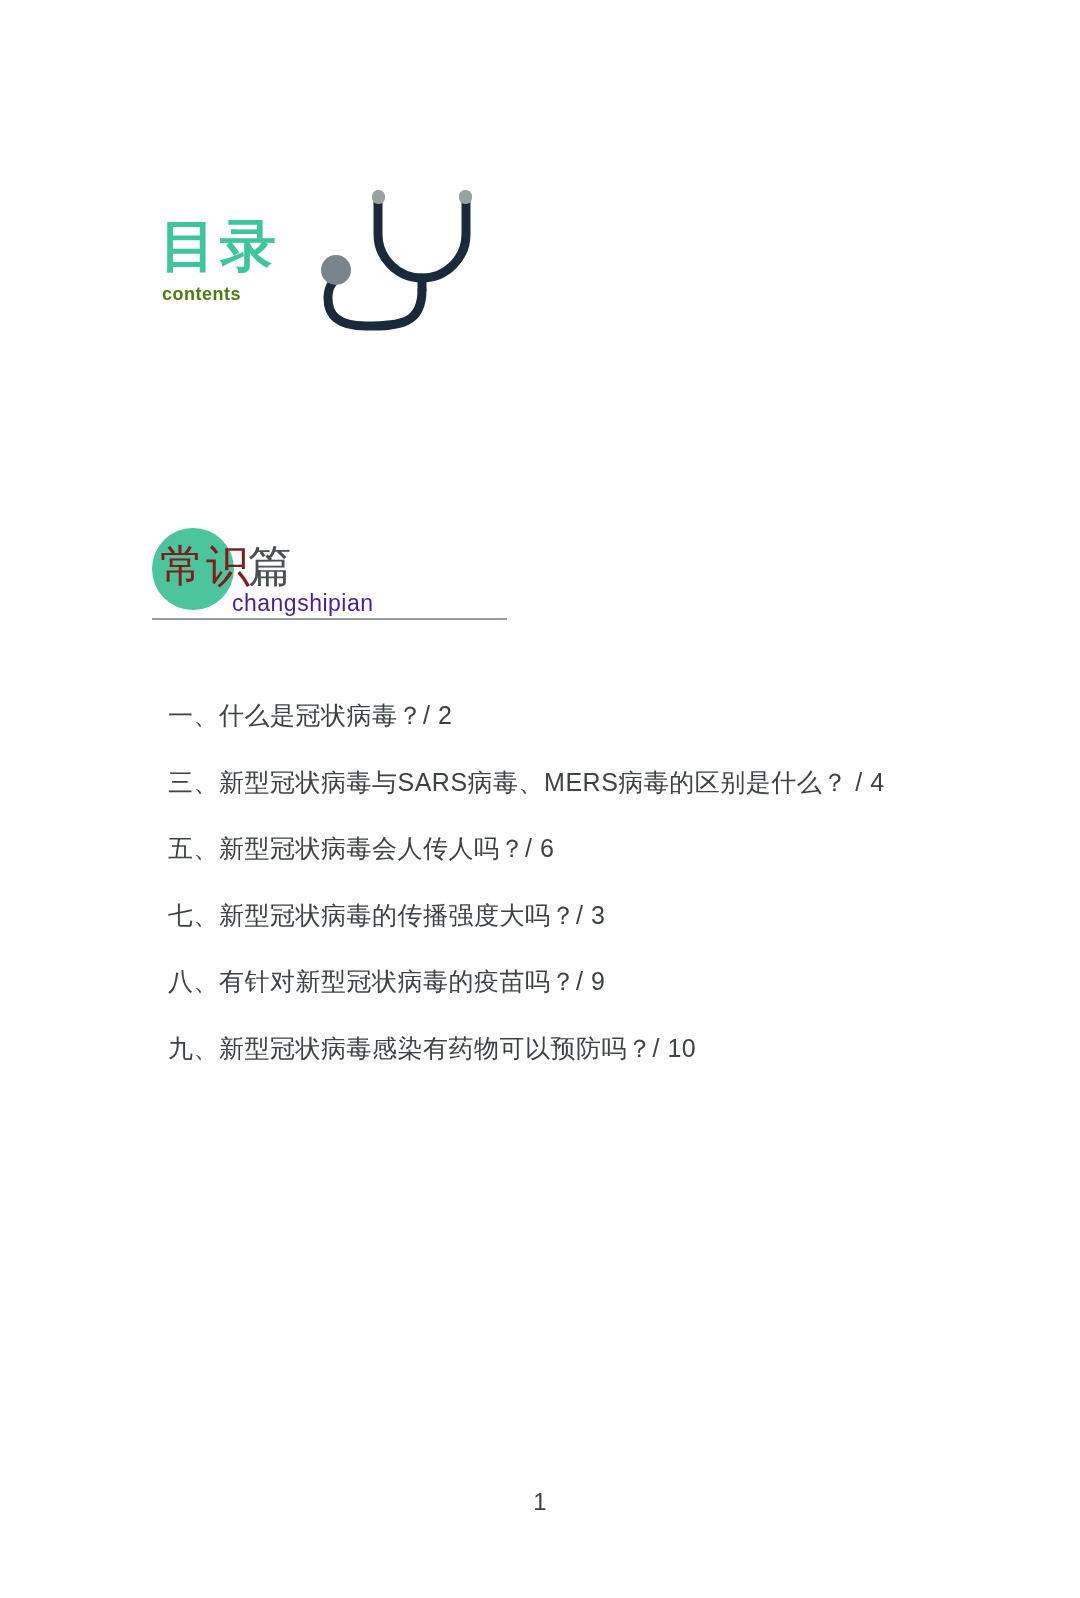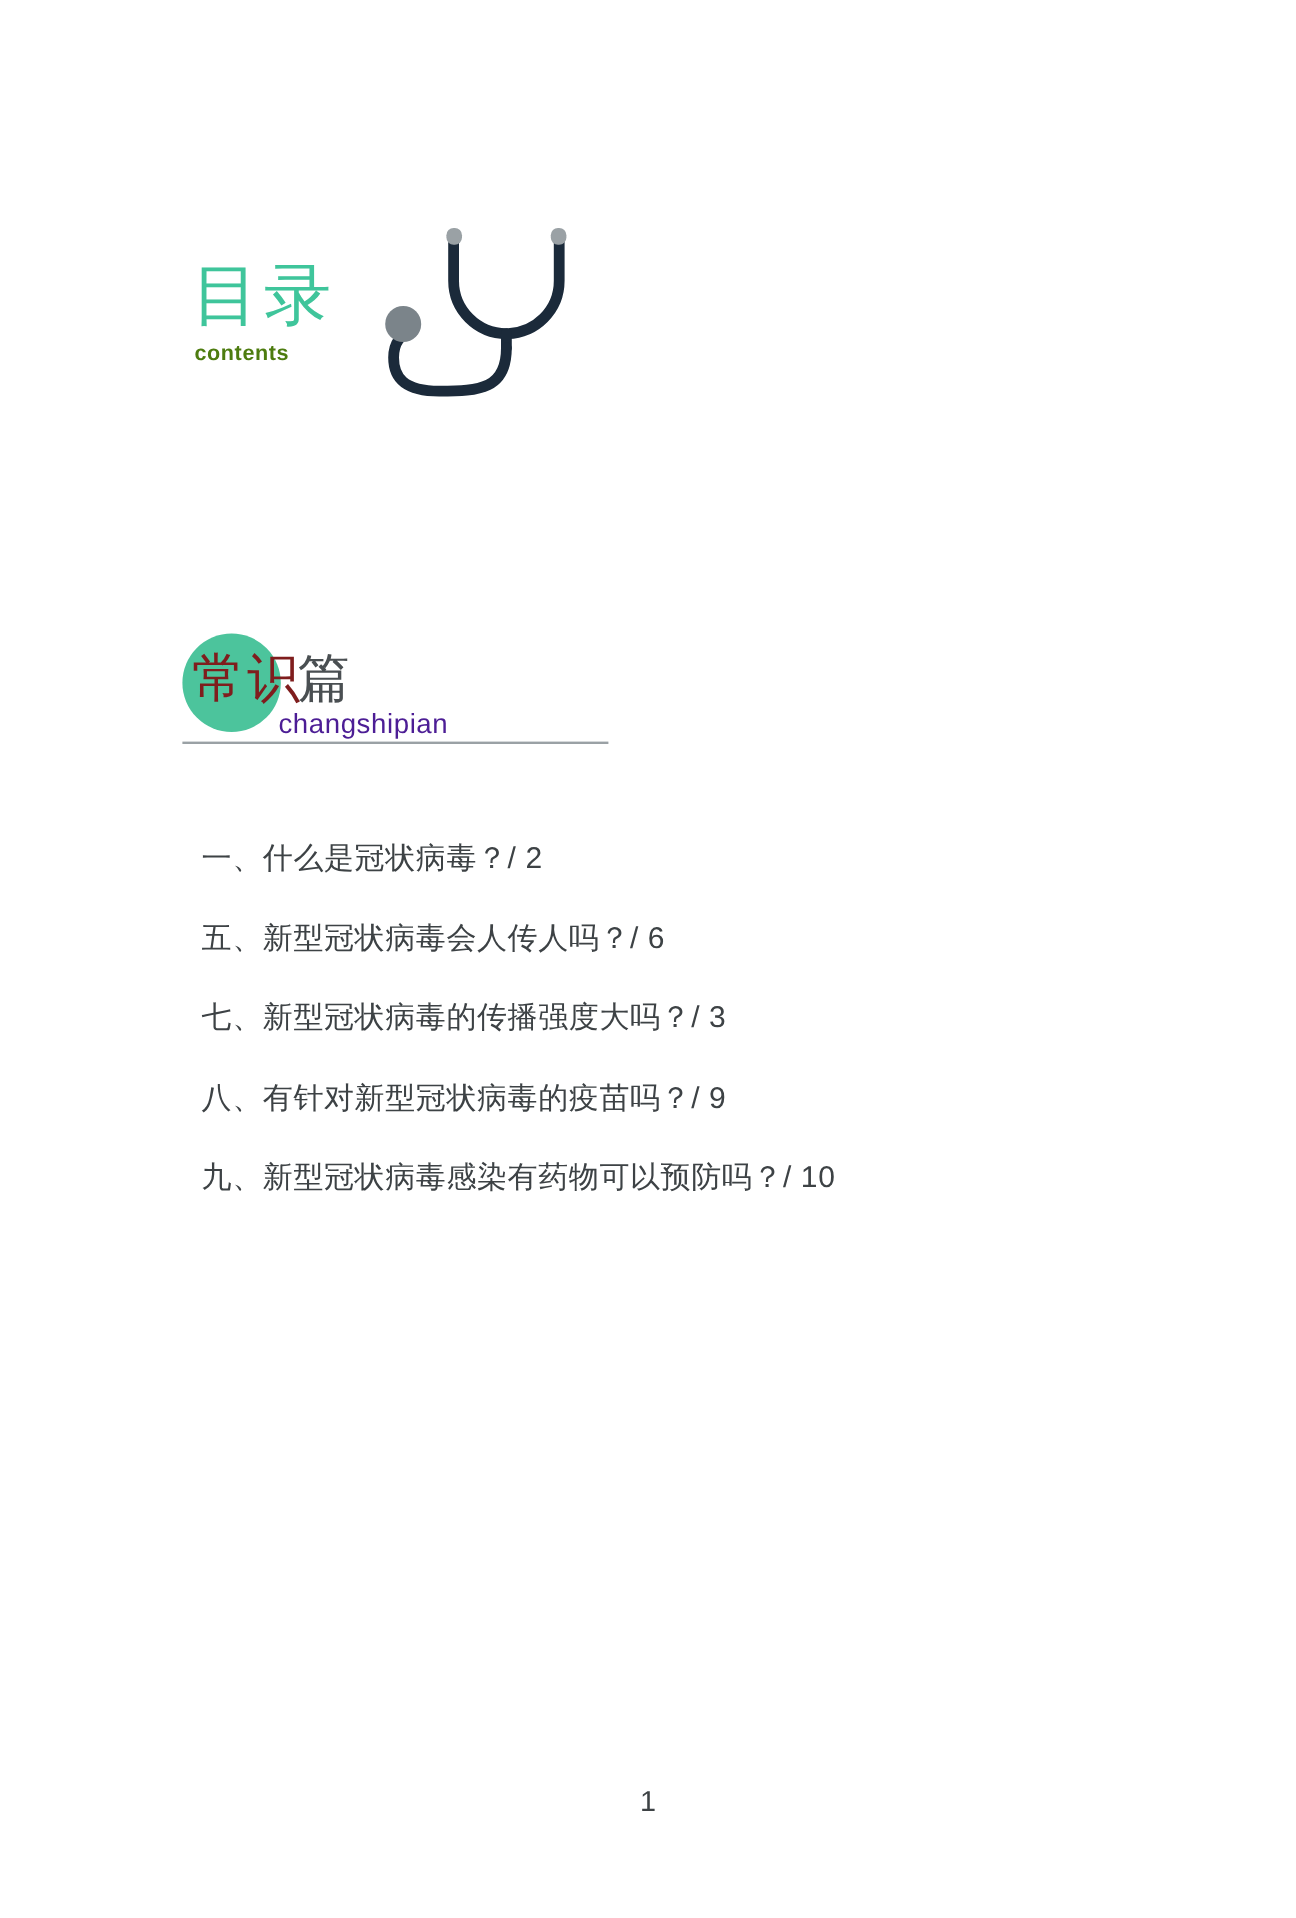--- a/index.html
+++ b/index.html
@@ -32,21 +32,21 @@
   }
   .contents-cn {
     position: absolute;
     left: 0;
     top: 22px;
     font-size: 56px;
     line-height: 1;
     letter-spacing: 4px;
     color: #3fc59b;
     font-family: "Liberation Sans", sans-serif;
-    font-weight: 400;
+    font-weight: 700;
   }
   .contents-en {
     position: absolute;
     left: 2px;
     top: 88px;
     font-size: 18px;
     letter-spacing: 0.5px;
     color: #4d7c0f;
     font-weight: bold;
   }
@@ -172,20 +172,21 @@
     <div class="badge-circle"></div>
     <div class="badge-cn">常识</div>
     <div class="badge-cn2">篇</div>
     <div class="badge-py">changshipian</div>
     <div class="badge-underline"></div>
     <div class="badge-underline2"></div>
   </div>
 
   <div class="toc">
     <div class="toc-item">一、什么是冠状病毒？/ 2</div>
+    <div class="toc-item">三、新型冠状病毒与SARS病毒、MERS病毒的区别是什么？ / 4</div>
     <div class="toc-item">五、新型冠状病毒会人传人吗？/ 6</div>
     <div class="toc-item">七、新型冠状病毒的传播强度大吗？/ 3</div>
     <div class="toc-item">八、有针对新型冠状病毒的疫苗吗？/ 9</div>
     <div class="toc-item">九、新型冠状病毒感染有药物可以预防吗？/ 10</div>
   </div>
 
   <div class="page-number">1</div>
 
 </div>
 

